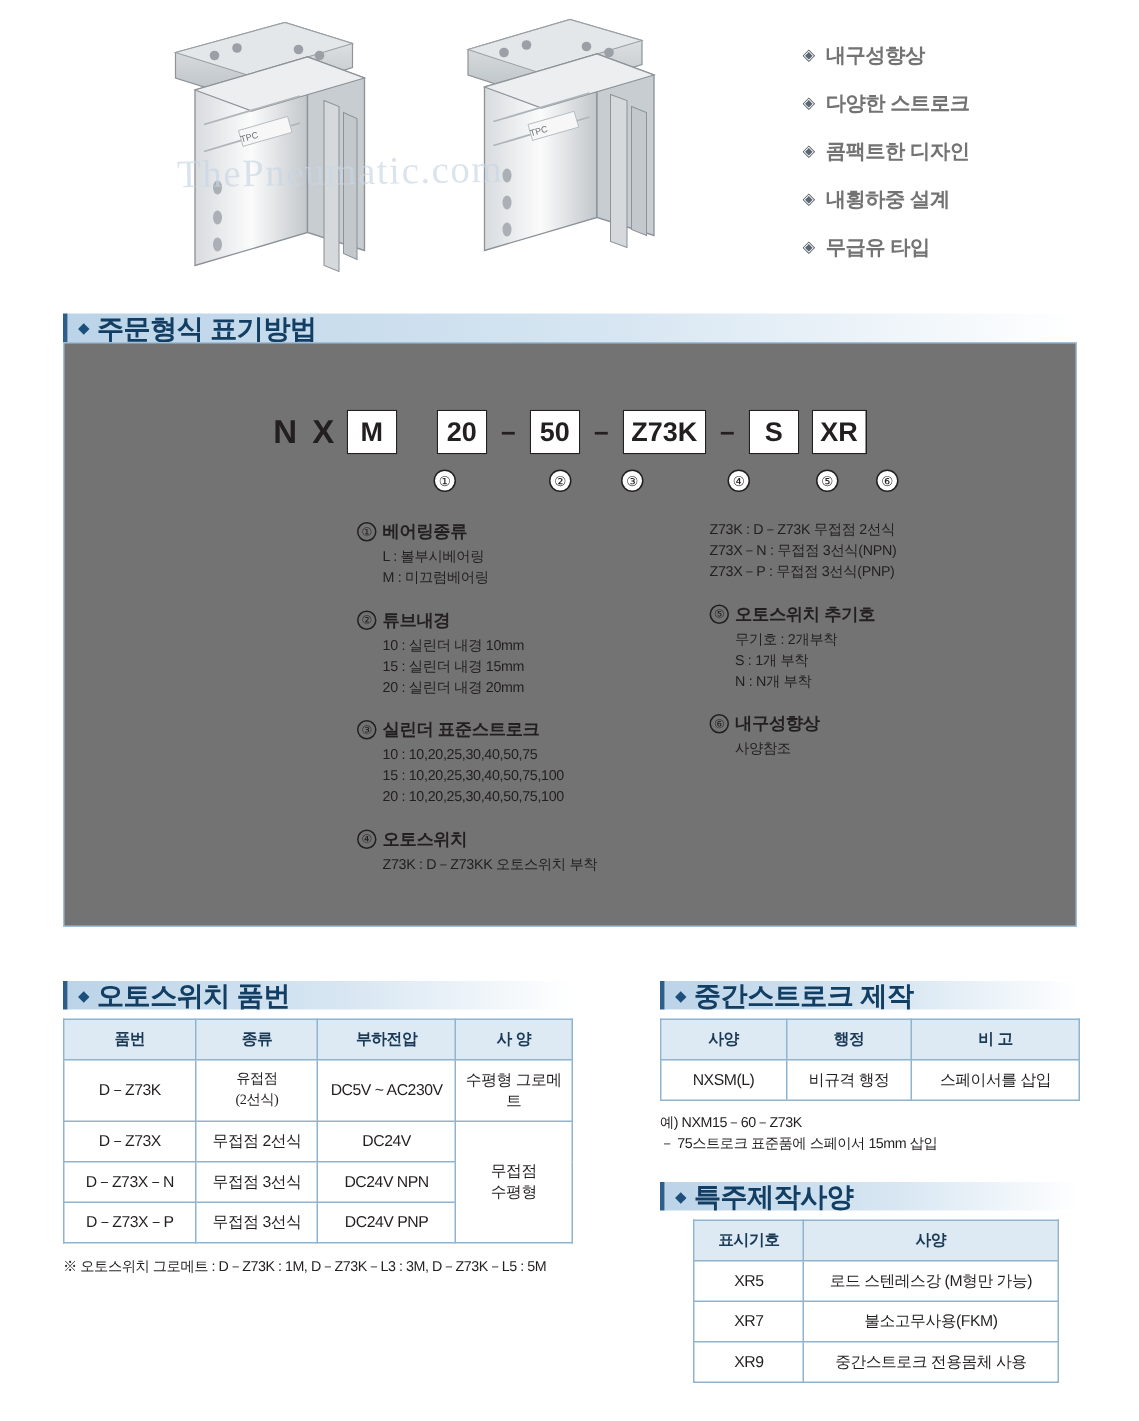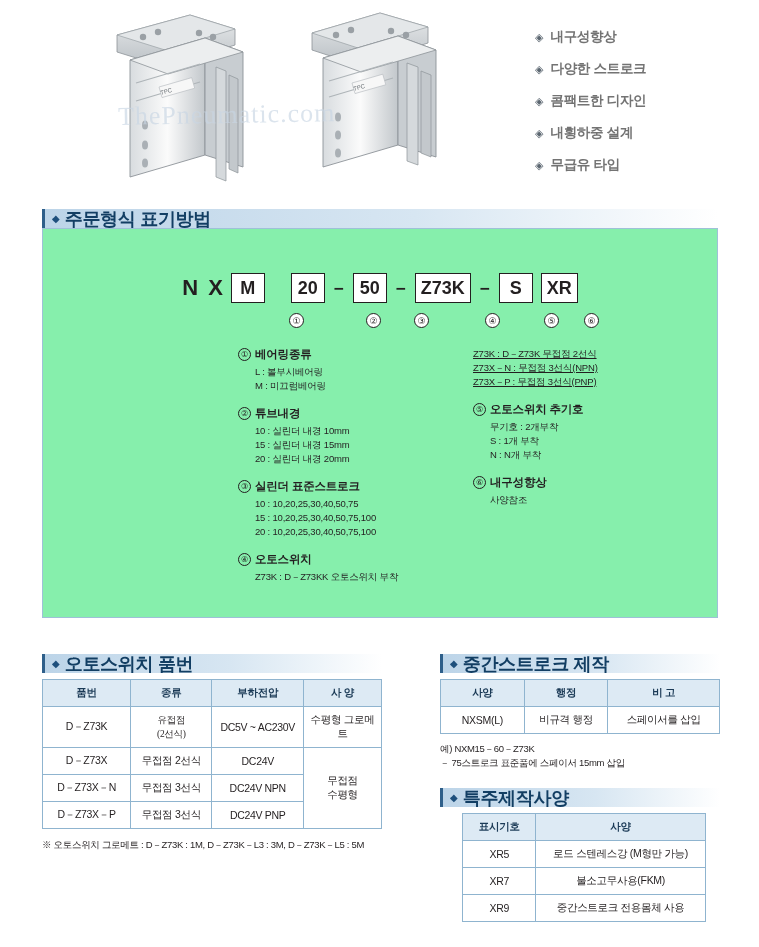--- a/index.html
+++ b/index.html
@@ -43,21 +43,21 @@
     padding-left: 7px;
   }
   .sec-head .d { color: #1d4f7c; font-size: 10px; margin-right: 5px; }
   .sec-head .t { font-size: 18px; font-weight: bold; color: #123e63; letter-spacing: -0.3px; }
 
   
   .order-wrap { position: absolute; left: 42px; top: 209px; width: 676px; }
   .order-box {
     border: 1px solid #9fc0d8;
     height: 390px;
-    background: #86efac;
+    background: #737373;
     position: relative;
   }
 
   .code-row {
     position: absolute; left: 0; top: 44px; width: 100%;
     display: flex; align-items: center; justify-content: center;
   }
   .code-plain { font-size: 22px; font-weight: bold; letter-spacing: 2px; }
   .box-cell {
     border: 1.5px solid #231f20;
@@ -85,21 +85,21 @@
 
   .item-title { font-size: 11.5px; font-weight: bold; margin: 0 0 3px 0; letter-spacing: -0.2px; }
   .item-title .num {
     display: inline-flex; align-items: center; justify-content: center;
     width: 13px; height: 13px; border: 1px solid #231f20; border-radius: 50%;
     font-size: 8px; margin-right: 4px; font-weight: normal;
     vertical-align: middle;
   }
   .sub { font-size: 9.5px; line-height: 14px; margin-left: 17px; letter-spacing: -0.2px; color: #231f20; }
   .blk { margin-bottom: 13px; }
-  .plain-lines { font-size: 9.5px; line-height: 14px; letter-spacing: -0.2px; margin-bottom: 13px; text-decoration: underline;}
+  .plain-lines { font-size: 9.5px; line-height: 14px; letter-spacing: -0.2px; margin-bottom: 13px;}
 
   
   .tbl { border-collapse: collapse; width: 100%; }
   .tbl th, .tbl td {
     border: 1px solid #8fb4cf;
     font-size: 10.5px;
     text-align: center;
     padding: 6px 2px;
     letter-spacing: -0.3px;
   }

